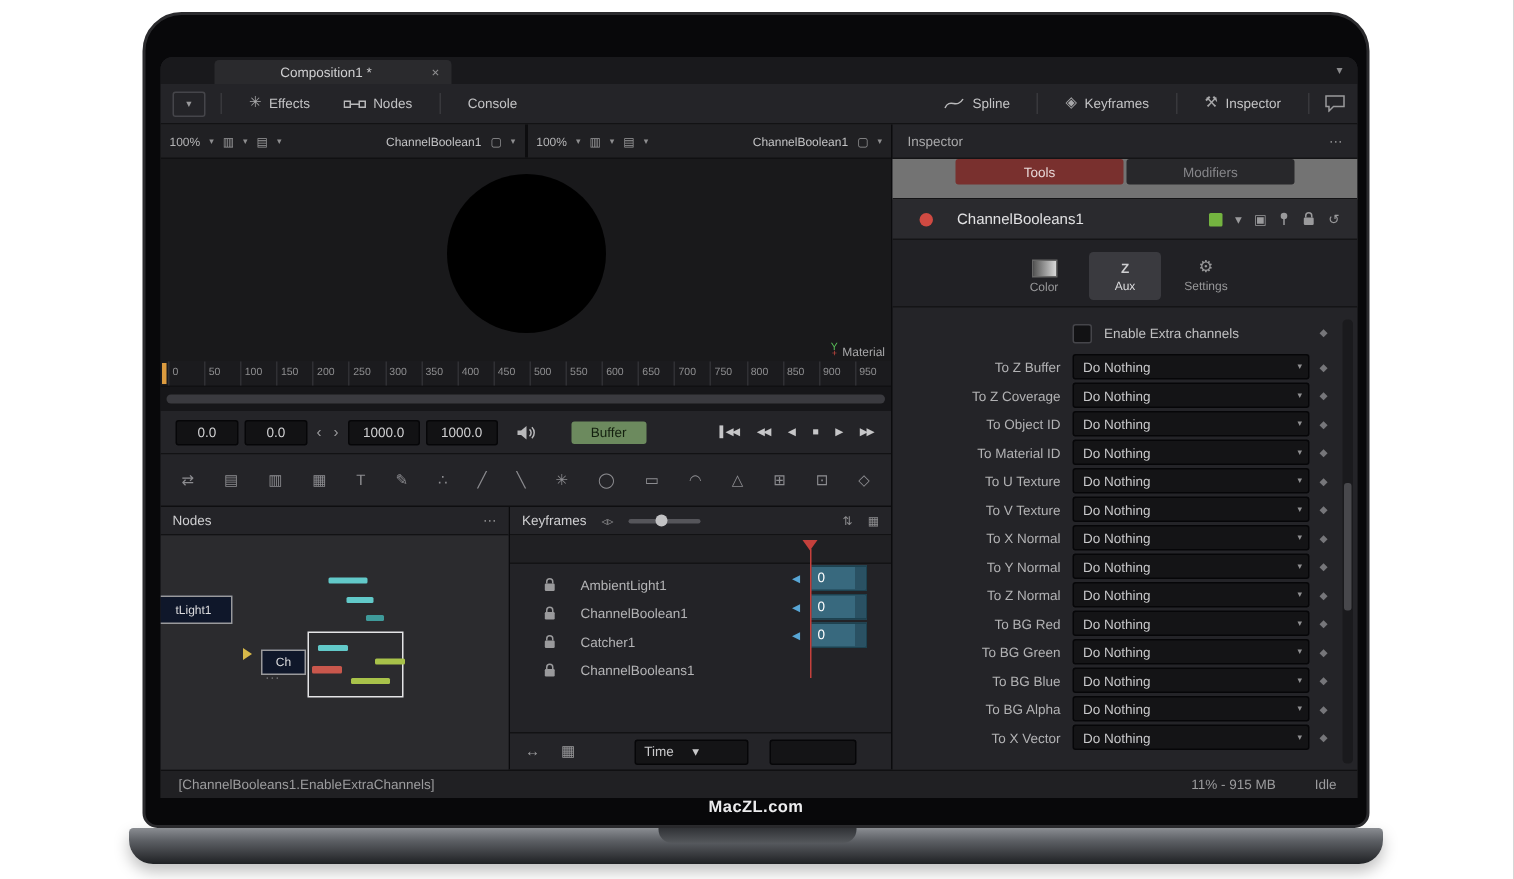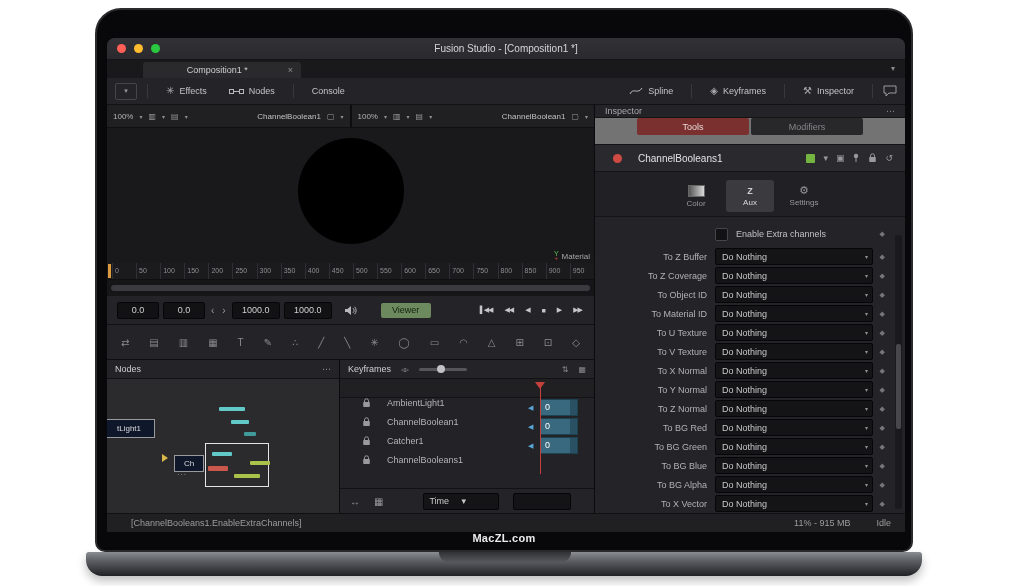--- a/index.html
+++ b/index.html
@@ -116,21 +116,21 @@
   .gbar.red{background:var(--node-red);}
   .gbar.green{background:var(--node-green);}
   
   .kfpanel{flex:1;display:flex;flex-direction:column;min-width:0;}
   .kslider{position:relative;width:48px;height:3px;background:#55555a;border-radius:2px;}
   .khandle{position:absolute;left:18px;top:-3px;width:8px;height:8px;border-radius:50%;background:#c2c2c4;}
   .kfhdr-ico{color:#8e8e90;font-size:8px;}
   .kfhdr-right{margin-left:auto;display:flex;gap:10px;}
   .kfbody{flex:1;position:relative;background:#232327;min-height:0;}
   .kf-subhdr{height:18px;background:#202023;border-bottom:1px solid #131315;}
-  .kfrow{height:19px;display:flex;align-items:flex-start;padding-left:22px;}
+  .kfrow{height:19px;display:flex;align-items:flex-end;padding-left:22px;}
   .lock{margin-right:16px;display:flex;}
   .kfname{font-size:9px;color:#b4b4b6;}
   .kfvals{position:absolute;left:188px;top:19px;}
   .kfvrow{height:19px;display:flex;align-items:center;}
   .kfarrow{width:12px;color:#58a6d6;font-size:7px;}
   .kfcell{width:38px;height:17px;background:var(--value-cell);border:1px solid #1d4250;
           font-size:9px;color:#fff;line-height:15px;padding-left:4px;box-sizing:border-box;position:relative;}
   .kfcell::after{content:"";position:absolute;right:0;top:0;bottom:0;width:7px;background:#2a5163;}
   .ph-tri{position:absolute;left:195px;top:3px;width:0;height:0;border-left:5px solid transparent;
           border-right:5px solid transparent;border-top:7px solid var(--playhead);}
@@ -177,42 +177,34 @@
   .insp-row{height:19px;display:flex;align-items:center;padding-right:20px;}
   .insp-label{width:112px;text-align:right;font-size:9px;color:#b2b2b4;padding-right:8px;flex:none;}
   .dropdown{width:146px;height:15px;background:#141416;border:1px solid #060608;border-radius:2px;
             display:flex;align-items:center;padding:0 4px 0 6px;flex:none;}
   .dd-val{font-size:9px;color:#c8c8ca;flex:1;}
   .dd-chev{font-size:6px;color:#909092;}
   .vscroll{position:absolute;right:3px;top:130px;bottom:4px;width:7px;background:#1a1a1d;border-radius:3px;}
   .vthumb{position:absolute;left:1px;top:109px;width:5px;height:85px;background:#48484c;border-radius:2px;}
   
   .statusbar{height:18px;background:#202023;border-top:1px solid #101012;display:flex;
-             align-items:center;padding:0 14px 0 24px;flex:none;}
+             align-items:center;padding:0 14px 0 12px;flex:none;}
   .sb-left{font-size:9px;color:#9c9c9e;}
   .sb-mem{margin-left:auto;font-size:9px;color:#9c9c9e;}
   .sb-state{margin-left:26px;font-size:9px;color:#9c9c9e;}
   svg{display:block;}
 </style>
 </head>
 <body>
 
 <div class="stage">
 
   <div class="shell">
     <div class="app">
 
-      <div class="titlebar">
-        <div class="lights">
-          <span class="light red"></span>
-          <span class="light yellow"></span>
-          <span class="light green"></span>
-        </div>
-        <div class="title">Fusion Studio - [Composition1 *]</div>
-      </div>
 
       <div class="tabstrip">
         <div class="tab">
           <span class="tab-label">Composition1 *</span>
           <span class="tab-close">×</span>
         </div>
         <span class="tab-chev">▾</span>
       </div>
 
       <div class="toolbar">
@@ -365,21 +357,21 @@
               <span class="tstep">›</span>
               <div class="tfield wide">1000.0</div>
               <div class="tfield wide">1000.0</div>
               <span class="spk">
                 <svg width="13" height="11" viewBox="0 0 13 11">
                     <path d="M1 4h2.4L7 1v9L3.4 7H1z" fill="#b8b8ba"></path>
                     <path d="M9 3.2a3 3 0 0 1 0 4.6M10.6 1.8a5.2 5.2 0 0 1 0 7.4" stroke="#b8b8ba" fill="none"></path>
                   </svg>
               </span>
             </div>
-            <div class="render">Viewer</div>
+            <div class="render">Buffer</div>
             <div class="tpbtns">
 
                 <span class="tbtn2">▌◀◀</span>
 
                 <span class="tbtn2">◀◀</span>
 
                 <span class="tbtn2">◀</span>
 
                 <span class="tbtn2">■</span>
 

